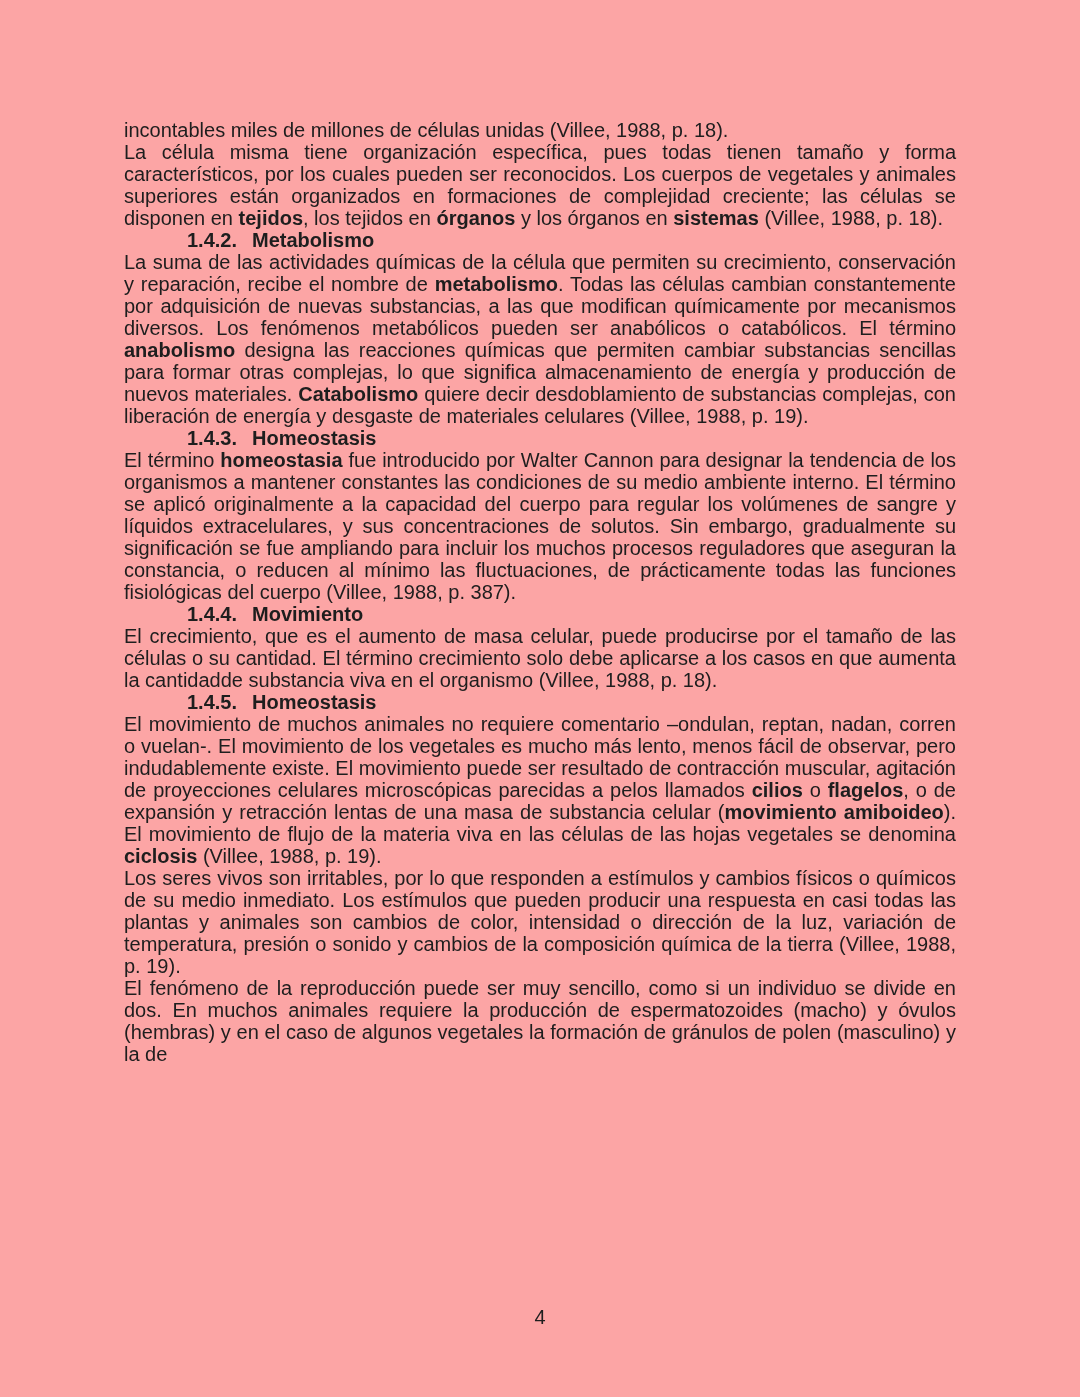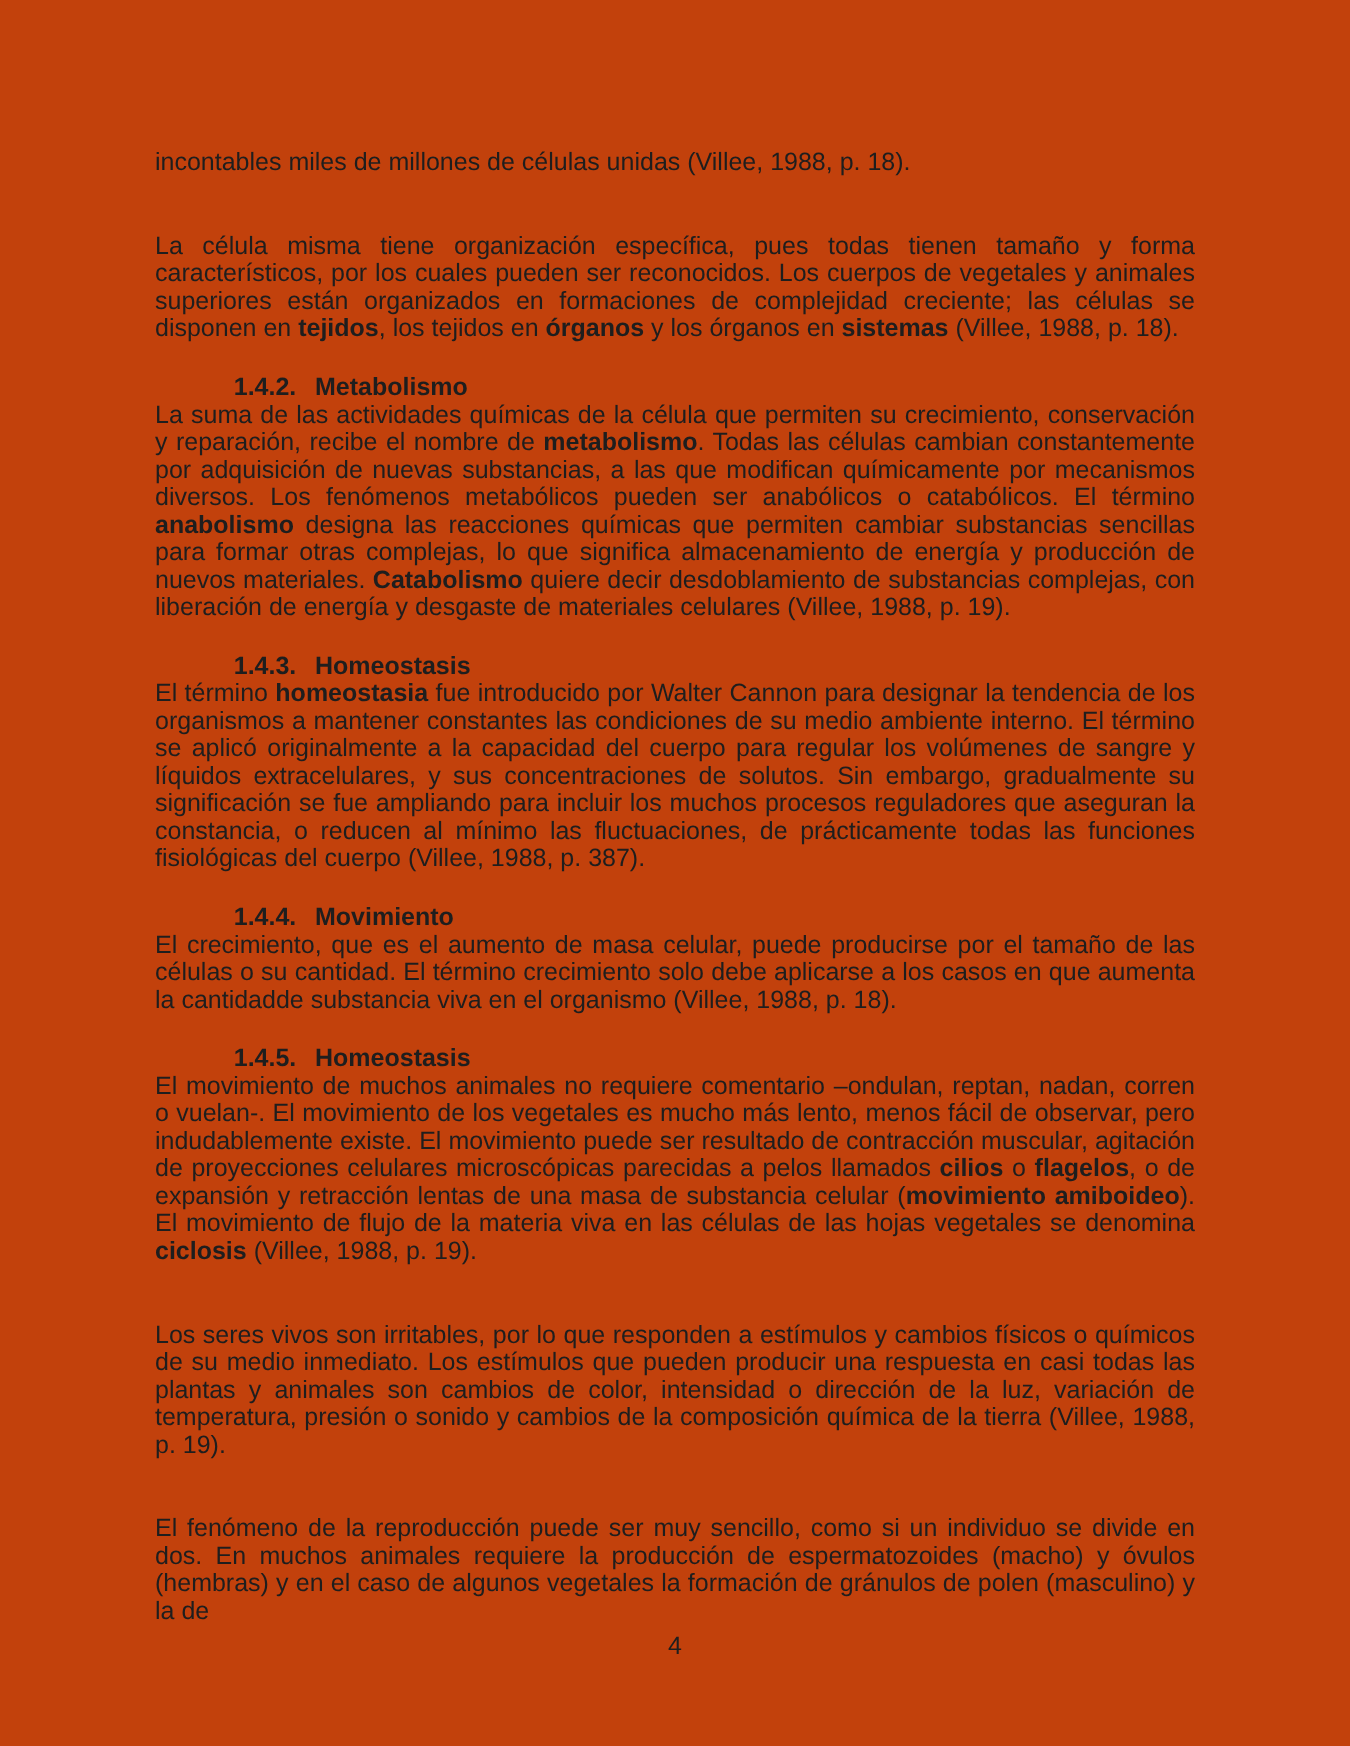--- a/index.html
+++ b/index.html
@@ -6,37 +6,36 @@
   html, body {
     margin: 0;
     padding: 0;
     background: #ffffff;
   }
   .page {
     position: relative;
     width: 1080px;
     height: 1397px;
     box-sizing: border-box;
-    background: #c2410c;
+    background: #fca5a5;
     color: #1e1e1e;
     font-family: "Liberation Sans", "DejaVu Sans", sans-serif;
     font-size: 20px;
     line-height: 22px;
     padding: 119px 124px 0 124px;
     overflow: hidden;
   }
   .doc-body { width: 832px; }
   .para {
     margin: 0;
     text-align: justify;
     text-justify: inter-word;
   }
-  .para + .para { margin-top: 45px; }
+  .para + .para { }
   .heading {
-    margin-top: 25px;
     font-weight: bold;
     padding-left: 63px;
     white-space: nowrap;
   }
   .h-num {
     display: inline-block;
     width: 65px;
   }
   b { font-weight: bold; }
   .footer {

